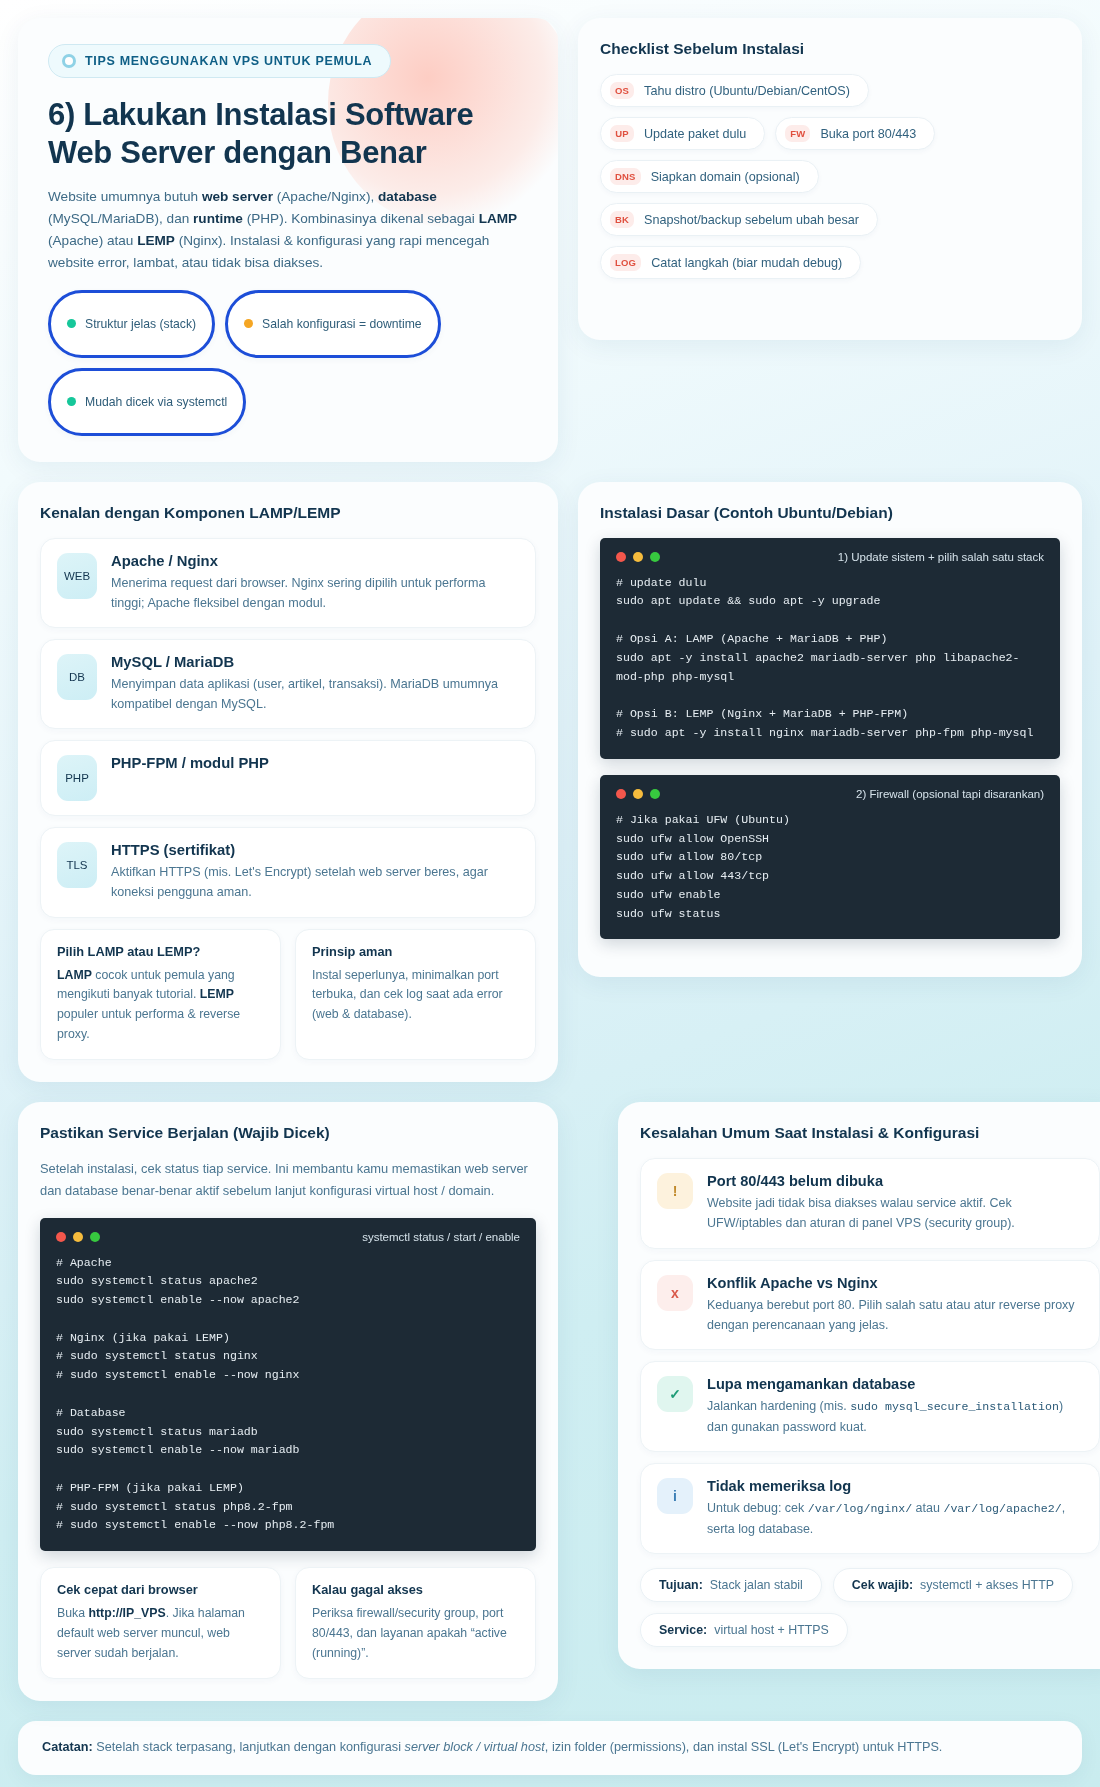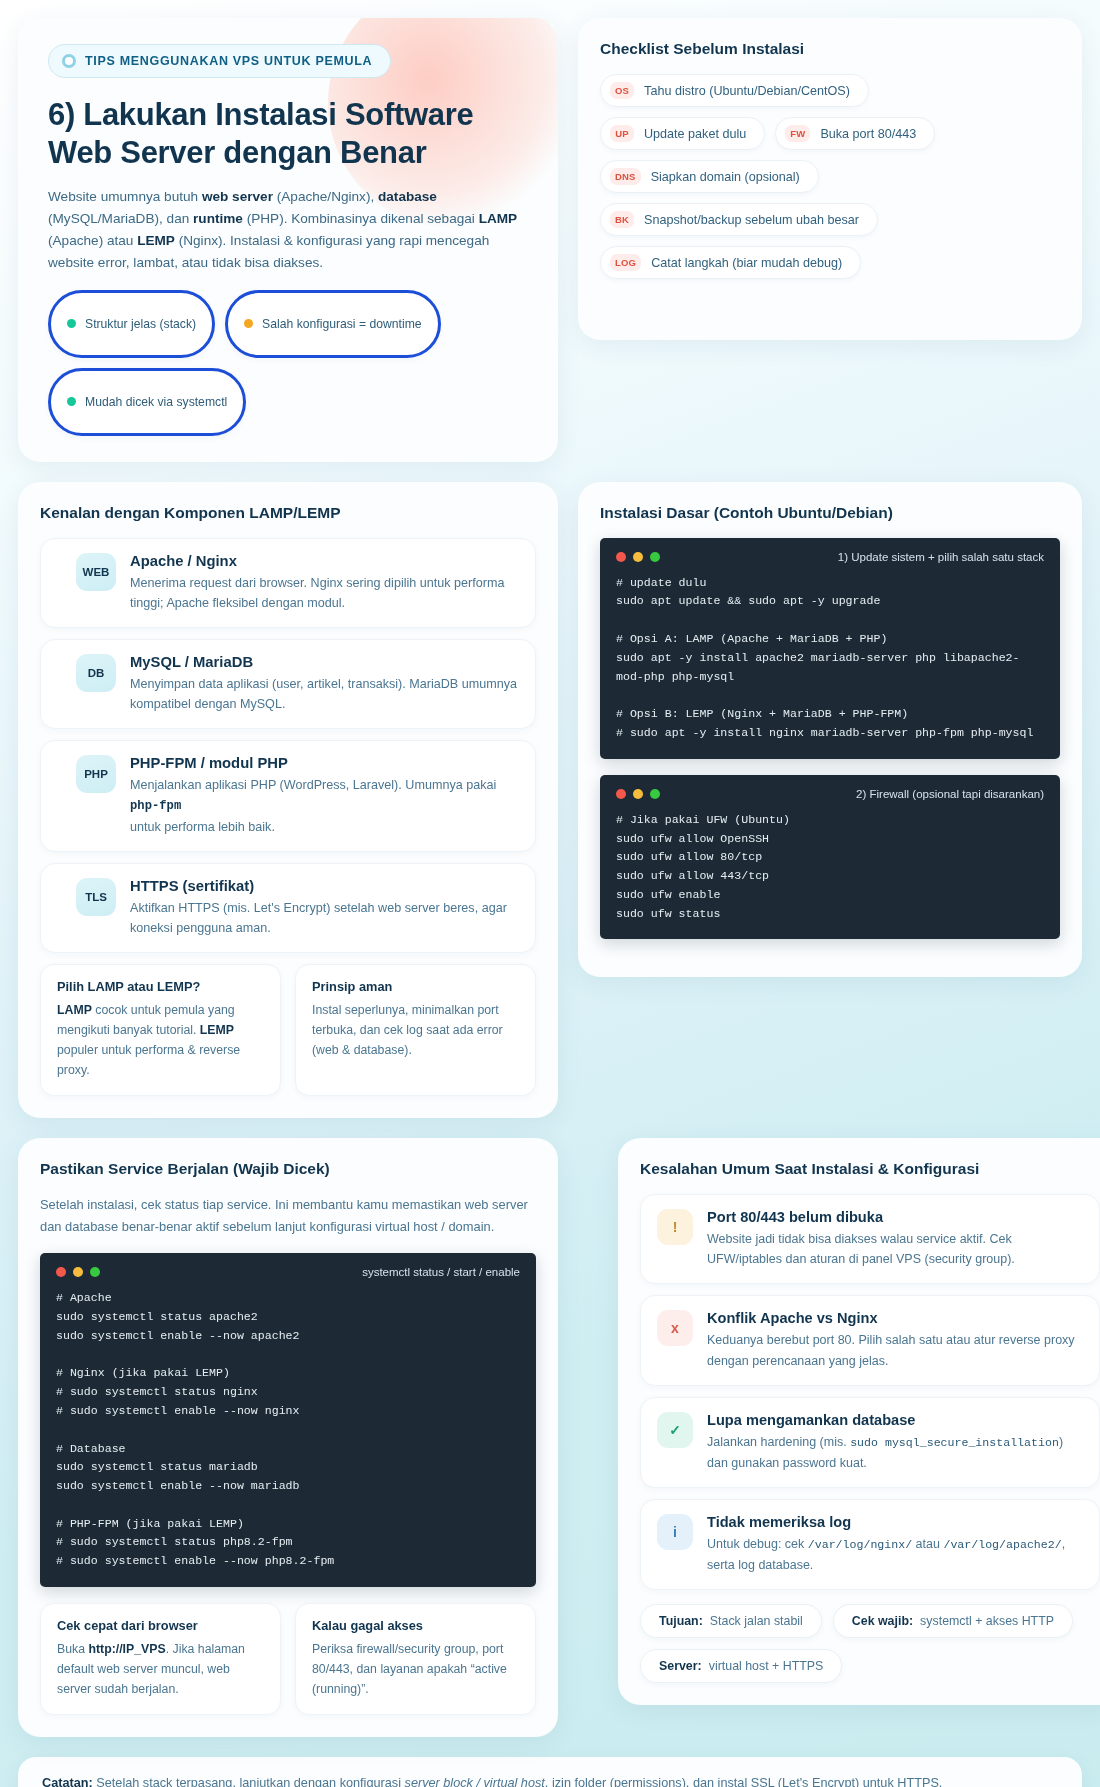--- a/index.html
+++ b/index.html
@@ -95,25 +95,25 @@
 
   
   .components { padding: 22px 22px 22px 22px; }
   .comp {
     display: flex; gap: 14px; align-items: flex-start;
     background: #ffffff; border: 1px solid #edf3f6;
     border-radius: 15px; padding: 14px 16px; margin-bottom: 11px;
     box-shadow: 0 2px 7px rgba(18,70,110,0.035);
   }
   .comp-badge {
-    flex: 0 0 auto; width: 40px; height: 38px;
+    flex: 0 0 auto; width: 40px; height: 46px;
     border-radius: 11px;
     background: linear-gradient(160deg, #ddf4f8, #cdeef5);
-    color: #12354f; font-size: 11.5px; font-weight: bold;
-    display: flex; align-items: center; justify-content: center; margin-left: 19px;
+    color: #12354f; font-size: 11.5px; font-weight: normal;
+    display: flex; align-items: center; justify-content: center;
   }
   .comp-title { font-size: 14.8px; font-weight: bold; color: #12354f; margin-bottom: 4px; }
   .comp-desc { font-size: 12.6px; line-height: 1.6; color: #4b7691; }
   .mono-b { font-family: "Liberation Mono", monospace; font-weight: bold; color: #12354f; font-size: 12.2px; }
 
   .note-row { display: flex; gap: 14px; margin-top: 6px; }
   .note {
     flex: 1 1 0;
     background: #ffffff; border: 1px solid #edf3f6;
     border-radius: 14px; padding: 14px 16px;
@@ -280,21 +280,20 @@
        <div class="comp-badge">DB</div>
        <div>
          <div class="comp-title">MySQL / MariaDB</div>
          <div class="comp-desc">Menyimpan data aplikasi (user, artikel, transaksi). MariaDB umumnya kompatibel dengan MySQL.</div>
        </div>
      </div>
           <div class="comp">
        <div class="comp-badge">PHP</div>
        <div>
          <div class="comp-title">PHP-FPM / modul PHP</div>
-         <div class="comp-desc">Menjalankan aplikasi PHP (WordPress, Laravel). Umumnya pakai<br><span class="mono-b">php-fpm</span><br>untuk performa lebih baik.</div>
        </div>
      </div>
           <div class="comp">
        <div class="comp-badge">TLS</div>
        <div>
          <div class="comp-title">HTTPS (sertifikat)</div>
          <div class="comp-desc">Aktifkan HTTPS (mis. Let's Encrypt) setelah web server beres, agar koneksi pengguna aman.</div>
        </div>
      </div>
         </div>
@@ -431,21 +430,21 @@
       <div class="tagrow">
           <div class="tag">
        <b>Tujuan:</b>
        <span>Stack jalan stabil</span>
      </div>
           <div class="tag">
        <b>Cek wajib:</b>
        <span>systemctl + akses HTTP</span>
      </div>
           <div class="tag">
-       <b>Server:</b>
+       <b>Service:</b>
        <span>virtual host + HTTPS</span>
      </div>
         </div>
     </div>
 
   </div>
 
   <div class="footer"><b>Catatan:</b> Setelah stack terpasang, lanjutkan dengan konfigurasi <i>server block / virtual host</i>, izin folder (permissions), dan instal SSL (Let's Encrypt) untuk HTTPS.</div>
 
 </div>

